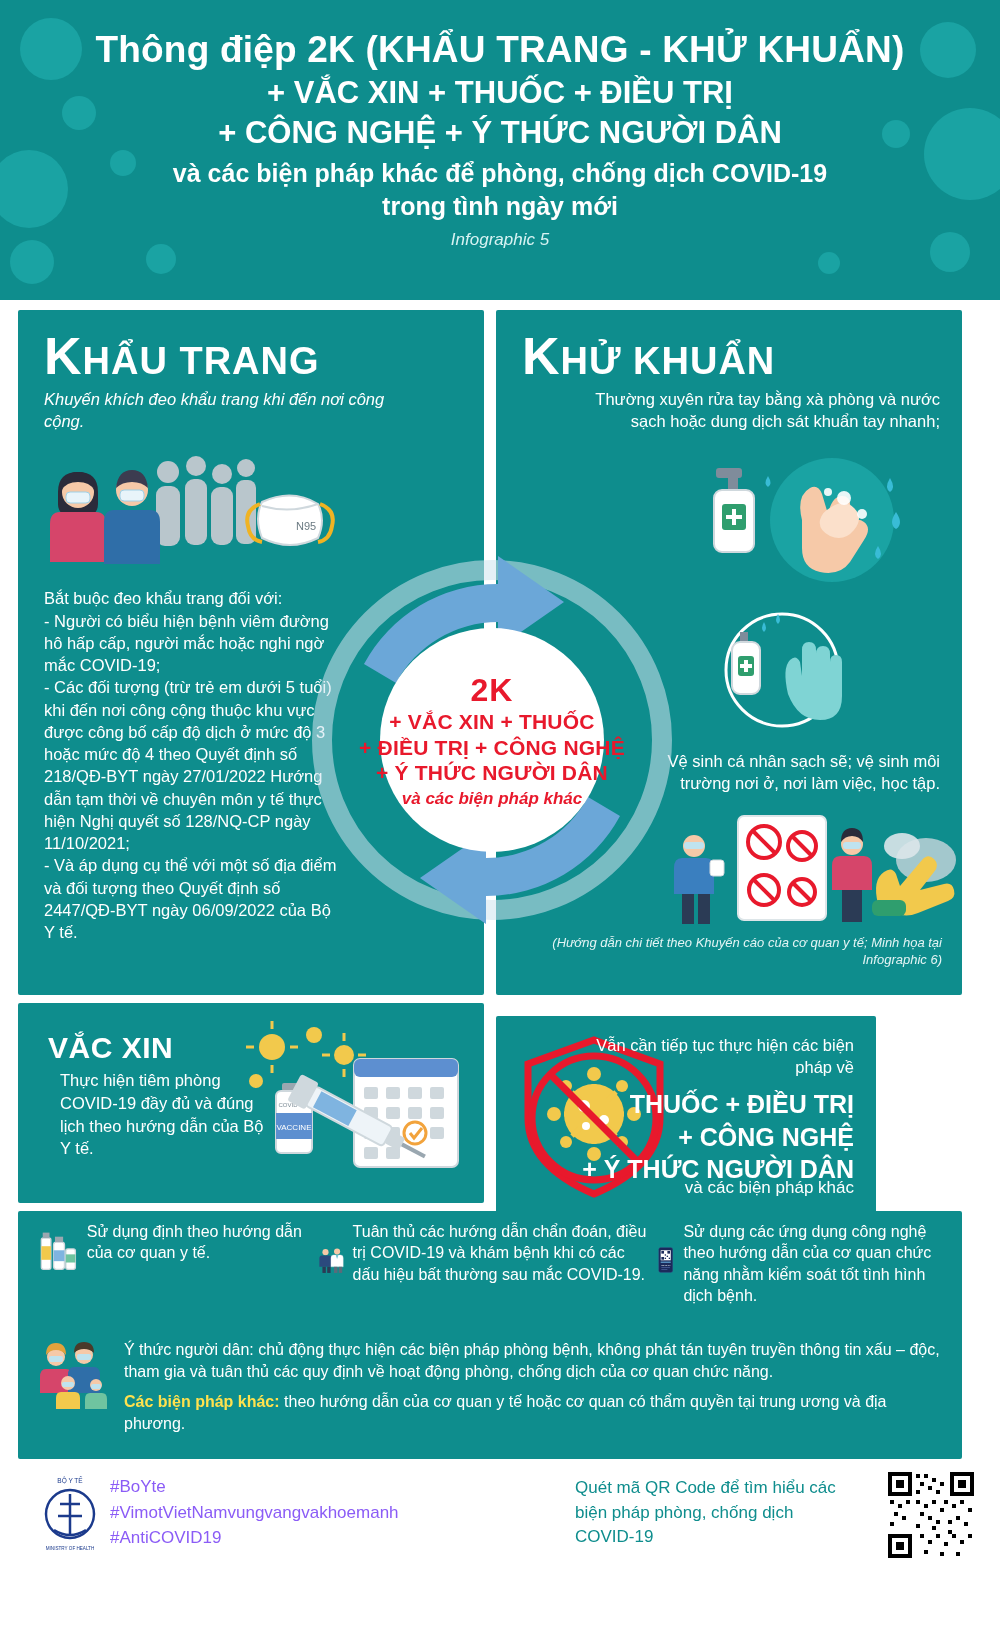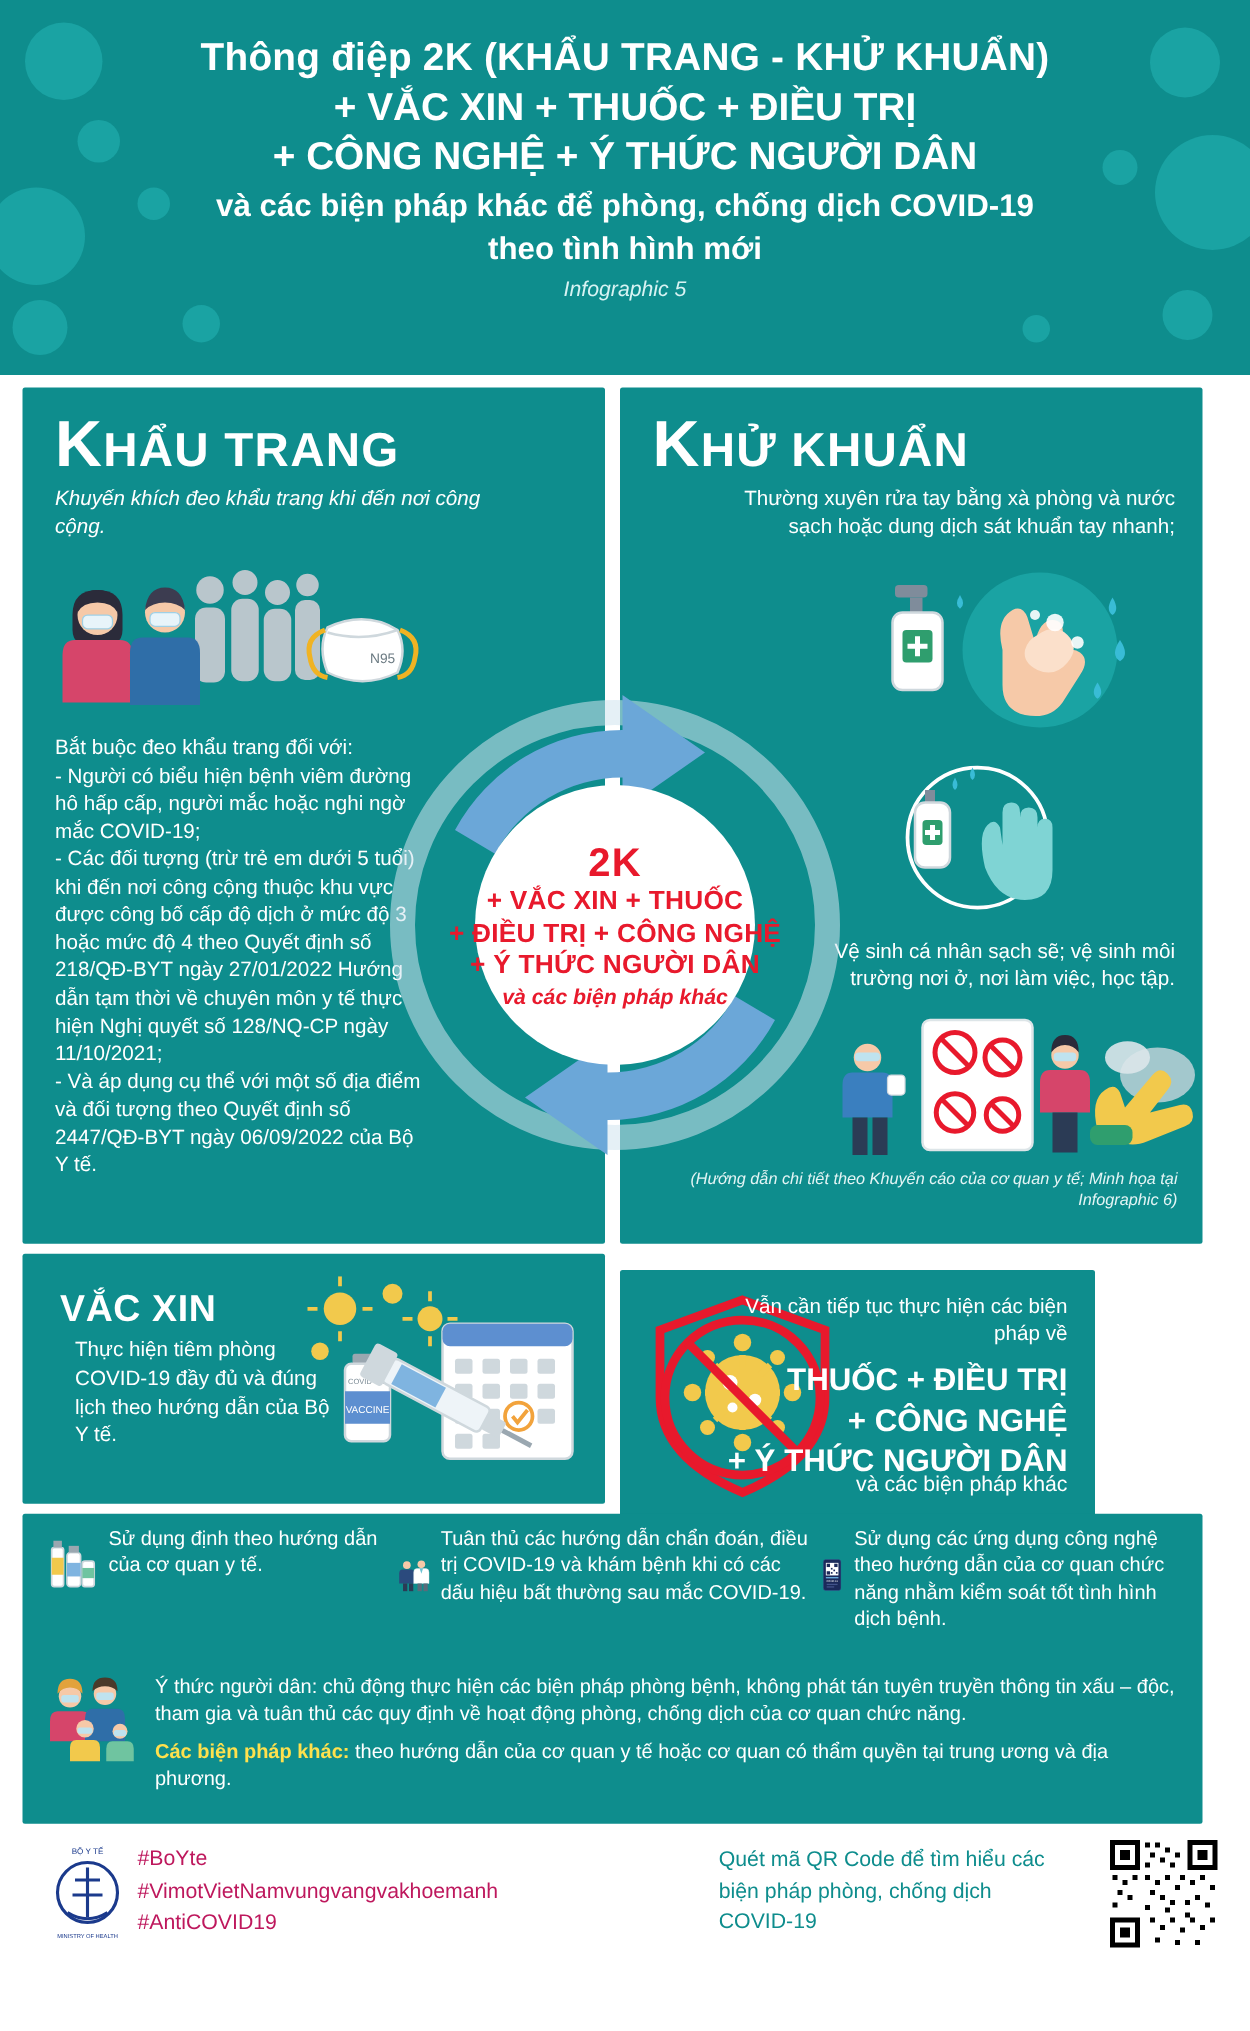--- a/index.html
+++ b/index.html
@@ -32,21 +32,21 @@
     transform:translate(-50%,-50%);
     border-radius:50%;
   }
   .header-text {
     position:relative;
     z-index:5;
     text-align:center;
     padding-top:26px;
   }
   .h-line1 {
-    font-size:31px; font-weight:bold; letter-spacing:.2px;
+    font-size:37px; font-weight:bold; letter-spacing:.2px;
     line-height:1.28;
   }
   .h-line2 {
     font-size:31px; font-weight:bold; line-height:1.28;
   }
   .h-line3 {
     font-size:31px; font-weight:bold; line-height:1.28;
   }
   .h-sub {
     font-size:25px; font-weight:bold; line-height:1.34; margin-top:4px;
@@ -152,21 +152,21 @@
   .yellow { color:#ffe14d; font-weight:bold; }
 
   
   .footer {
     position:absolute; left:0; top:1160px;
     width:1000px; height:165px;
     background:#ffffff;
     color:#0e8d8d;
   }
   .f-logo { position:absolute; left:30px; top:14px; width:70px; height:72px; }
-  .f-tags { position:absolute; left:110px; top:14px; font-size:17px; line-height:1.5; color:#be185d; }
+  .f-tags { position:absolute; left:110px; top:14px; font-size:17px; line-height:1.5; color:#8b5cf6; }
   .f-qrtext { position:absolute; left:575px; top:16px; width:280px; font-size:17px; line-height:1.45; color:#0e8d8d; }
   .f-qr { position:absolute; right:24px; top:10px; width:90px; height:90px; }
 </style>
 </head>
 <body>
 
 <div class="header">
 
   <div class="virus" style="left:20px; top:18px; width:62px; height:62px;"></div>
   <div class="virus" style="left:62px; top:96px; width:34px; height:34px;"></div>
@@ -178,21 +178,21 @@
   <div class="virus" style="right:90px; top:120px; width:28px; height:28px;"></div>
   <div class="virus" style="right:30px; top:232px; width:40px; height:40px;"></div>
   <div class="virus" style="left:146px; top:244px; width:30px; height:30px;"></div>
   <div class="virus" style="right:160px; top:252px; width:22px; height:22px;"></div>
 
   <div class="header-text">
     <div class="h-line1">Thông điệp 2K (KHẨU TRANG - KHỬ KHUẨN)</div>
     <div class="h-line2">+ VẮC XIN + THUỐC + ĐIỀU TRỊ</div>
     <div class="h-line3">+ CÔNG NGHỆ + Ý THỨC NGƯỜI DÂN</div>
     <div class="h-sub">và các biện pháp khác để phòng, chống dịch COVID-19</div>
-    <div class="h-sub2">theo tình hình mới</div>
+    <div class="h-sub2">trong tình ngày mới</div>
     <div class="h-info">Infographic 5</div>
   </div>
 </div>
 
 <div class="sheet">
 
   <div class="panel p-khautrang">
 
     <div class="kt-head sect-title">
       <span class="big">K</span><span>HẨU TRANG</span>

